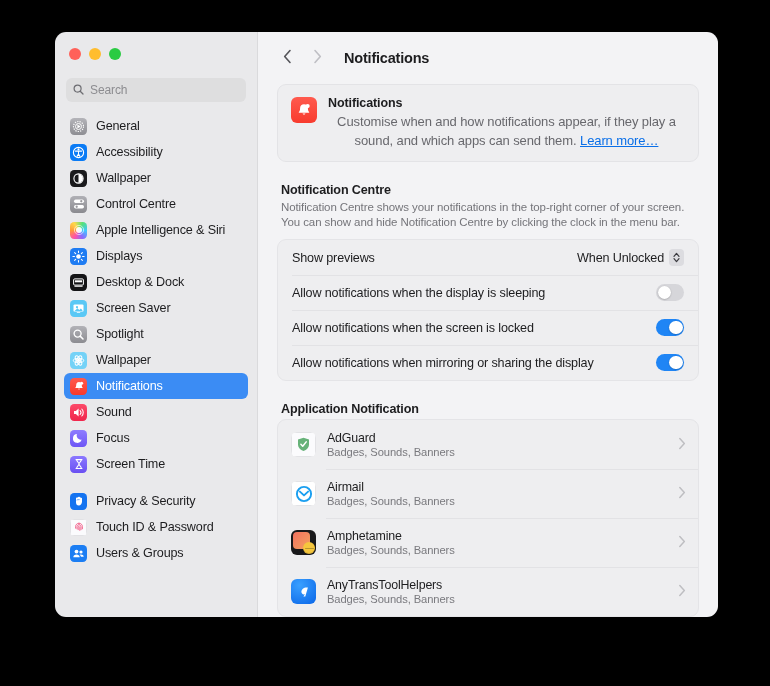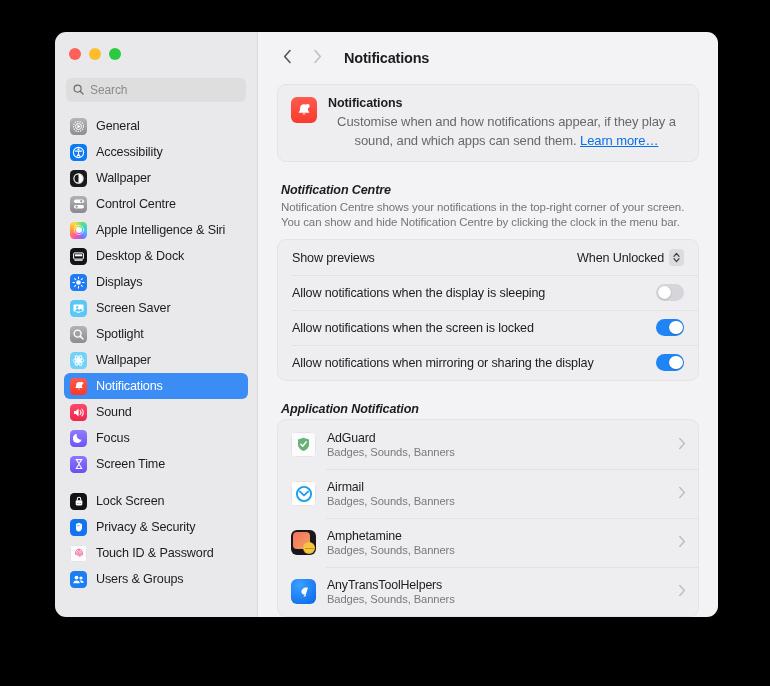--- a/index.html
+++ b/index.html
@@ -176,21 +176,20 @@
   }
   .banner-link { color: #0a6fe8; }
 
   
   .section-title {
     font-size: 12.6px;
     font-weight: bold;
     color: #1d1d1f;
     margin: 21px 0 3px 4px;
     letter-spacing: -0.15px;
-    font-style: italic;
   }
   .section-desc {
     font-size: 11.5px;
     color: #75757a;
     line-height: 14.5px;
     margin: 0 0 10px 4px;
     letter-spacing: -0.1px;
   }
 
   .card {
@@ -378,52 +377,52 @@
       <svg width="12" height="12" viewBox="0 0 12 12">
                 <circle cx="6" cy="6" r="3" fill="rgba(255,255,255,.92)"></circle>
                 <circle cx="6" cy="6" r="4.6" fill="none" stroke="rgba(255,255,255,.75)" stroke-width=".8"></circle>
               </svg>
             </div>
           </span>
           <span class="nav-label">Apple Intelligence &amp; Siri</span>
         </div>
         <div class="nav-item">
           <span class="ic">
-            <div style="width:100%;height:100%;background:#141416;display:flex;align-items:center;justify-content:center">
-      <svg width="13" height="13" viewBox="0 0 13 13">
-                <rect x="1.6" y="2.9" width="9.8" height="6.2" rx="1.1" fill="none" stroke="#fff" stroke-width="1"></rect>
-                <rect x="2.9" y="4.3" width="7.2" height="2" fill="#fff"></rect>
-                <rect x="2.4" y="9.8" width="8.2" height="1" rx=".5" fill="#fff"></rect>
-              </svg>
-            </div>
-          </span>
-          <span class="nav-label">Desktop &amp; Dock</span>
-        </div>
-        <div class="nav-item">
-          <span class="ic">
             <div style="width:100%;height:100%;background:#1f7cf2;display:flex;align-items:center;justify-content:center">
       <svg width="13" height="13" viewBox="0 0 13 13">
                 <circle cx="6.5" cy="6.5" r="2.3" fill="#fff"></circle>
                 <g stroke="#fff" stroke-width="1.05" stroke-linecap="round">
                   <line x1="6.5" y1=".9" x2="6.5" y2="2.5"></line>
                   <line x1="6.5" y1="10.5" x2="6.5" y2="12.1"></line>
                   <line x1=".9" y1="6.5" x2="2.5" y2="6.5"></line>
                   <line x1="10.5" y1="6.5" x2="12.1" y2="6.5"></line>
                   <line x1="2.6" y1="2.6" x2="3.7" y2="3.7"></line>
                   <line x1="9.3" y1="9.3" x2="10.4" y2="10.4"></line>
                   <line x1="2.6" y1="10.4" x2="3.7" y2="9.3"></line>
                   <line x1="9.3" y1="3.7" x2="10.4" y2="2.6"></line>
                 </g>
               </svg>
             </div>
           </span>
           <span class="nav-label">Displays</span>
         </div>
         <div class="nav-item">
           <span class="ic">
+            <div style="width:100%;height:100%;background:#141416;display:flex;align-items:center;justify-content:center">
+      <svg width="13" height="13" viewBox="0 0 13 13">
+                <rect x="1.6" y="2.9" width="9.8" height="6.2" rx="1.1" fill="none" stroke="#fff" stroke-width="1"></rect>
+                <rect x="2.9" y="4.3" width="7.2" height="2" fill="#fff"></rect>
+                <rect x="2.4" y="9.8" width="8.2" height="1" rx=".5" fill="#fff"></rect>
+              </svg>
+            </div>
+          </span>
+          <span class="nav-label">Desktop &amp; Dock</span>
+        </div>
+        <div class="nav-item">
+          <span class="ic">
             <div style="width:100%;height:100%;background:#5ac8f5;display:flex;align-items:center;justify-content:center">
       <svg width="13" height="13" viewBox="0 0 13 13">
                 <rect x="1.5" y="2.4" width="10" height="7.2" rx="1.2" fill="#fff"></rect>
                 <circle cx="5" cy="5.2" r="1.1" fill="#5ac8f5"></circle>
                 <path d="M2.6 9 L5.4 6.3 L7.3 8 L8.9 6.6 L10.4 8.3 L10.4 9z" fill="#5ac8f5"></path>
                 <rect x="4.6" y="10.2" width="3.8" height=".9" rx=".45" fill="#fff"></rect>
               </svg>
             </div>
           </span>
           <span class="nav-label">Screen Saver</span>
@@ -493,36 +492,20 @@
           <span class="ic">
             <div style="width:100%;height:100%;background:linear-gradient(180deg,#8b78ff,#6a50f2);display:flex;align-items:center;justify-content:center">
       <svg width="12" height="12" viewBox="0 0 12 12">
                 <path d="M3 1.6h6M3 10.4h6M3.6 1.6c0 2.3 2.4 2.8 2.4 4.4 0 1.6-2.4 2.1-2.4 4.4M8.4 1.6c0 2.3-2.4 2.8-2.4 4.4 0 1.6 2.4 2.1 2.4 4.4" stroke="#fff" stroke-width="1.05" fill="none" stroke-linecap="round"></path>
               </svg>
             </div>
           </span>
           <span class="nav-label">Screen Time</span>
         </div>
         <div class="nav-sep"></div>
-        <div class="nav-item">
-          <span class="ic">
-            <div style="width:100%;height:100%;background:#121214;display:flex;align-items:center;justify-content:center">
-      <svg width="12" height="12" viewBox="0 0 12 12">
-                <rect x="2.7" y="5.2" width="6.6" height="5.2" rx="1.1" fill="#fff"></rect>
-                <path d="M4.3 5.2V4a1.7 1.7 0 0 1 3.4 0v1.2" stroke="#fff" stroke-width="1.1" fill="none"></path>
-                <g fill="#121214">
-                  <circle cx="4.4" cy="8.6" r=".45"></circle>
-                  <circle cx="6" cy="8.6" r=".45"></circle>
-                  <circle cx="7.6" cy="8.6" r=".45"></circle>
-                </g>
-              </svg>
-            </div>
-          </span>
-          <span class="nav-label">Lock Screen</span>
-        </div>
         <div class="nav-item">
           <span class="ic">
             <div style="width:100%;height:100%;background:#1473f0;display:flex;align-items:center;justify-content:center">
       <svg width="12" height="12" viewBox="0 0 12 12">
                 <path d="M3 5.2V3.2a.75.75 0 0 1 1.5 0v1.4M4.5 4.6V2.4a.75.75 0 0 1 1.5 0v2.2M6 4.6V2.6a.75.75 0 0 1 1.5 0v2.3M7.5 4.9V3.5a.75.75 0 0 1 1.5 0v3.1c0 2.4-1.3 3.9-3.2 3.9S3 9.2 3 7.2V5.2" fill="#fff"></path>
               </svg>
             </div>
           </span>
           <span class="nav-label">Privacy &amp; Security</span>
         </div>

